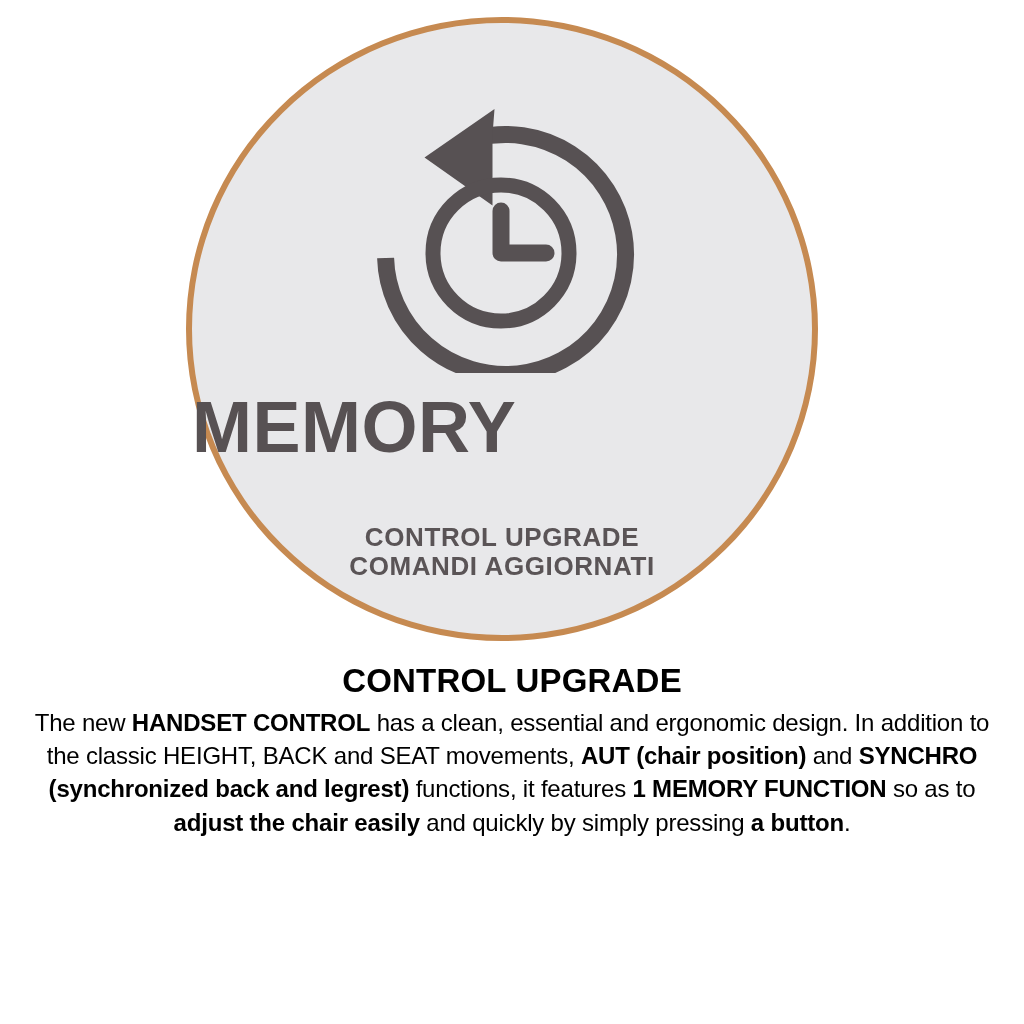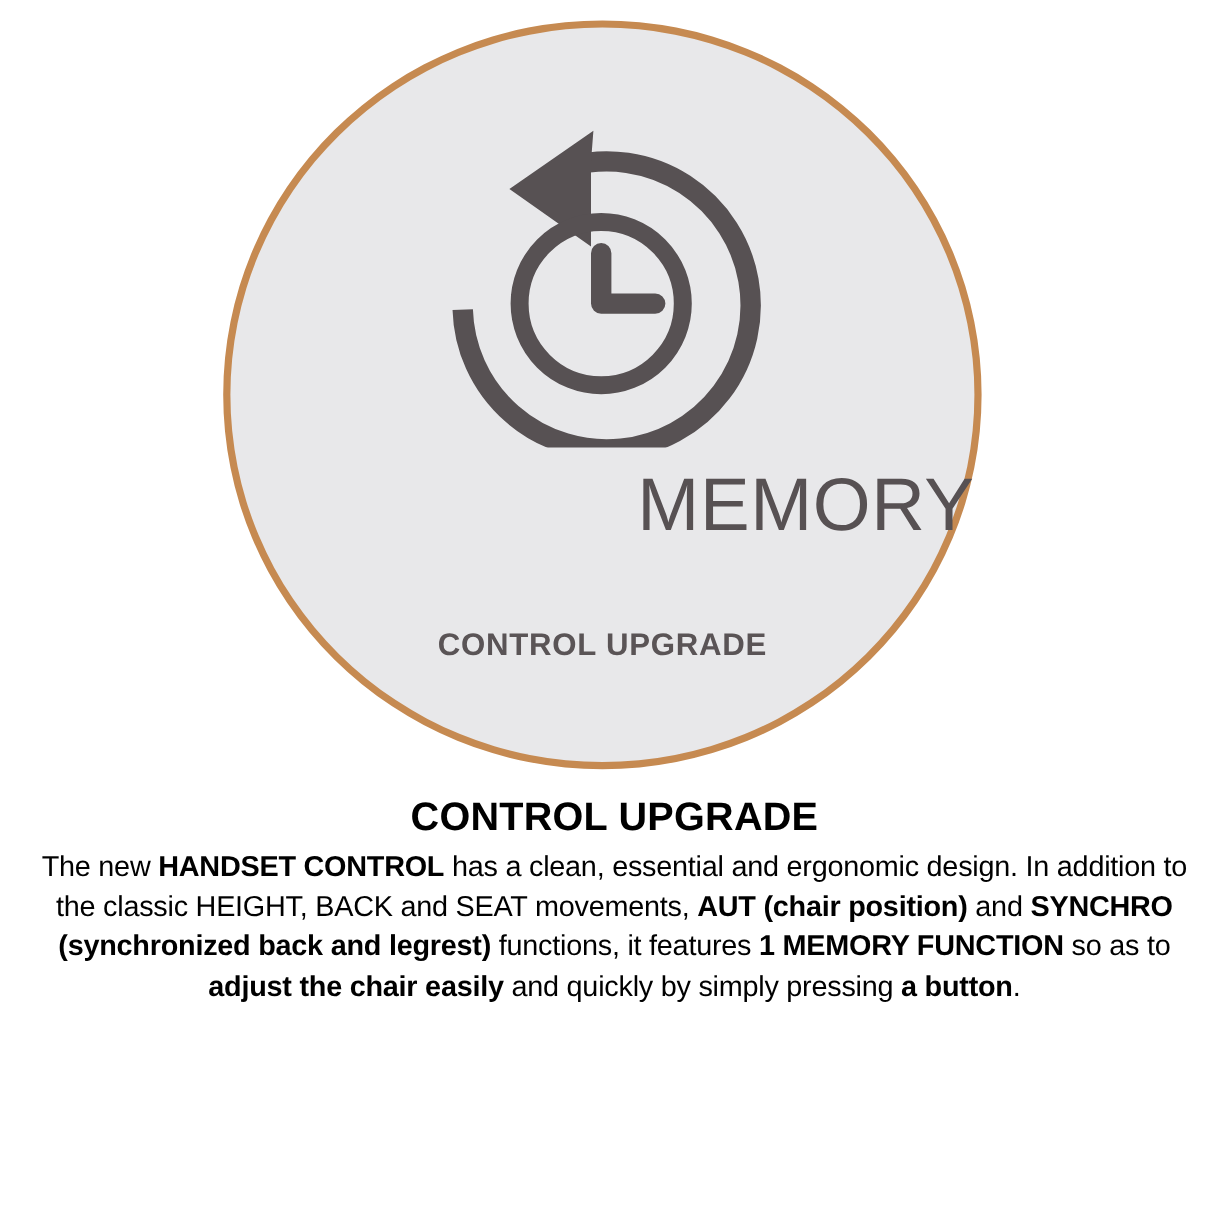--- a/index.html
+++ b/index.html
@@ -45,23 +45,23 @@
     width: 272px;
     height: 272px;
   }
   .badge-icon svg { display: block; width: 272px; height: 272px; }
 
   .badge-title {
     position: absolute;
     left: 0;
     right: 0;
     top: 368px;
-    text-align: right;
-    font-size: 62px;
-    font-weight: 400;
+    text-align: left;
+    font-size: 72px;
+    font-weight: 700;
     letter-spacing: 0.5px;
     color: #575153;
     line-height: 1;
     white-space: nowrap;
   }
 
   .badge-subtitles {
     position: absolute;
     left: 0;
     right: 0;
@@ -127,20 +127,21 @@
 
           <path d="M 135 110 L 135 152 L 180 152"></path>
         </g>
       </svg>
     </div>
 
     <div class="badge-title">MEMORY</div>
 
     <div class="badge-subtitles">
       <div class="badge-sub">CONTROL UPGRADE</div>
+      <div class="badge-sub">COMANDI AGGIORNATI</div>
     </div>
 
   </div>
 
   <div class="caption">
     <div class="caption-heading">CONTROL UPGRADE</div>
     <div class="caption-body"><span>The new </span><b>HANDSET CONTROL</b><span> has a clean, essential and ergonomic design. In addition to the classic HEIGHT, BACK and SEAT movements, </span><b>AUT (chair position)</b><span> and </span><b>SYNCHRO (synchronized back and legrest)</b><span> functions, it features </span><b>1 MEMORY FUNCTION</b><span> so as to </span><b>adjust the chair easily</b><span> and quickly by simply pressing </span><b>a button</b><span>.</span></div>
   </div>
 
 </div>

